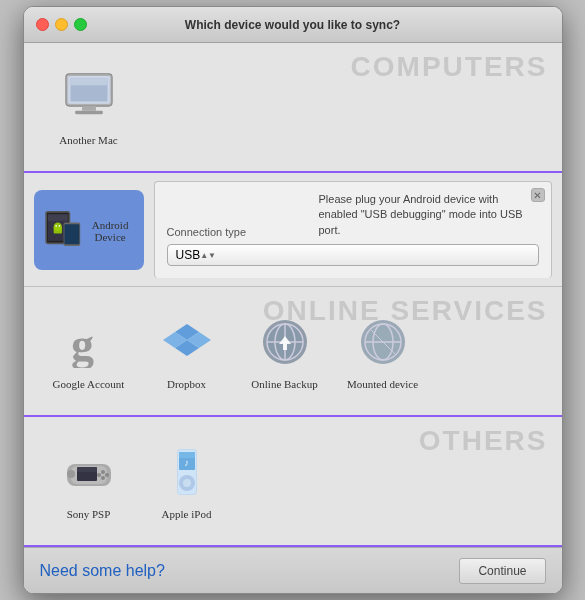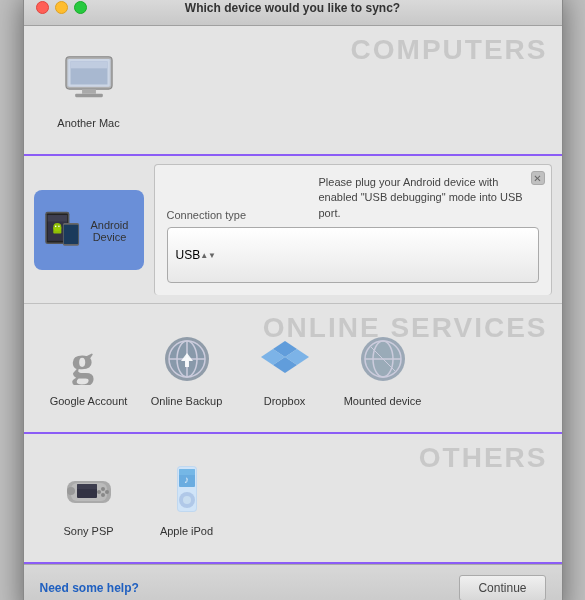--- a/index.html
+++ b/index.html
@@ -92,20 +92,21 @@
       display: flex;
       align-items: center;
       justify-content: center;
       margin-bottom: 4px;
     }
     .device-label {
       font-size: 11px;
       color: #333;
       text-align: center;
       margin-top: 2px;
+      font-family: Liberation Serif, serif;
     }
 
     
     .android-section {
       background: #e4e4e4;
       border-bottom: 1px solid #c0c0c0;
       display: flex;
       gap: 0;
       padding: 0;
     }
@@ -140,21 +141,21 @@
     .connection-title {
       font-size: 11px;
       color: #555;
       margin-bottom: 6px;
       margin-top: 32px;
     }
     .select-box {
       background: linear-gradient(to bottom, #fff, #e8e8e8);
       border: 1px solid #aaa;
       border-radius: 4px;
-      padding: 20px 8px;
+      padding: 3px 8px;
       font-size: 12px;
       display: flex;
       align-items: center;
       gap: 0;
       cursor: pointer;
       min-width: 80px;
     }
     .select-arrow {
       font-size: 8px;
       color: #666;
@@ -189,23 +190,23 @@
       background: linear-gradient(to bottom, #d8d8d8, #c8c8c8);
       border-top: 1px solid #aaa;
       height: 46px;
       display: flex;
       align-items: center;
       justify-content: space-between;
       padding: 0 16px;
     }
     .help-link {
       color: #2060c0;
-      font-size: 12px;
-      cursor: pointer;
-      font-weight: bold;
+      font-size: 16px;
+      cursor: pointer;
+      font-weight: normal;
       text-decoration: none;
     }
     .continue-btn {
       background: linear-gradient(to bottom, #f0f0f0, #d8d8d8);
       border: 1px solid #aaa;
       border-radius: 3px;
       padding: 5px 18px;
       font-size: 12px;
       color: #444;
       cursor: pointer;
@@ -299,46 +300,46 @@
           <div class="device-icon icon-google">
             <svg viewBox="0 0 52 52" xmlns="http://www.w3.org/2000/svg">
 
               <text x="8" y="44" font-size="46" fill="#999" font-family="Georgia, serif" font-weight="bold">g</text>
             </svg>
           </div>
           <span class="device-label">Google Account</span>
         </div>
 
         <div class="device-item">
+          <div class="device-icon icon-dropbox">
+            <svg viewBox="0 0 52 52" xmlns="http://www.w3.org/2000/svg">
+
+              <polygon points="26,8 14,16 26,24 14,32 26,40 38,32 26,24 38,16" fill="#4a90d9" opacity="0.85"></polygon>
+              <polygon points="14,16 2,24 14,32 26,24" fill="#6aaae8" opacity="0.85"></polygon>
+              <polygon points="38,16 50,24 38,32 26,24" fill="#6aaae8" opacity="0.85"></polygon>
+            </svg>
+          </div>
+          <span class="device-label">Dropbox</span>
+        </div>
+
+        <div class="device-item">
           <div class="device-icon icon-backup">
             <svg viewBox="0 0 52 52" xmlns="http://www.w3.org/2000/svg">
               <circle cx="26" cy="26" r="22" fill="#7a8a9a" opacity="0.8"></circle>
               <circle cx="26" cy="26" r="18" fill="#8899aa"></circle>
 
               <ellipse cx="26" cy="26" rx="10" ry="18" fill="none" stroke="#ccd" stroke-width="1.5"></ellipse>
               <line x1="8" y1="26" x2="44" y2="26" stroke="#ccd" stroke-width="1.5"></line>
               <line x1="26" y1="8" x2="26" y2="44" stroke="#ccd" stroke-width="1.5"></line>
               <ellipse cx="26" cy="26" rx="18" ry="18" fill="none" stroke="#ccd" stroke-width="1.5"></ellipse>
 
               <path d="M26 20 L20 28 L24 28 L24 34 L28 34 L28 28 L32 28 Z" fill="white" opacity="0.9"></path>
             </svg>
           </div>
           <span class="device-label">Online Backup</span>
-        </div>
-
-        <div class="device-item">
-          <div class="device-icon icon-dropbox">
-            <svg viewBox="0 0 52 52" xmlns="http://www.w3.org/2000/svg">
-
-              <polygon points="26,8 14,16 26,24 14,32 26,40 38,32 26,24 38,16" fill="#4a90d9" opacity="0.85"></polygon>
-              <polygon points="14,16 2,24 14,32 26,24" fill="#6aaae8" opacity="0.85"></polygon>
-              <polygon points="38,16 50,24 38,32 26,24" fill="#6aaae8" opacity="0.85"></polygon>
-            </svg>
-          </div>
-          <span class="device-label">Dropbox</span>
         </div>
 
         <div class="device-item">
           <div class="device-icon icon-mounted">
             <svg viewBox="0 0 52 52" xmlns="http://www.w3.org/2000/svg">
               <circle cx="26" cy="26" r="22" fill="#8899aa" opacity="0.8"></circle>
               <circle cx="26" cy="26" r="18" fill="#9aabb8"></circle>
 
               <ellipse cx="26" cy="26" rx="10" ry="18" fill="none" stroke="#ccd" stroke-width="1.5"></ellipse>
               <line x1="8" y1="26" x2="44" y2="26" stroke="#ccd" stroke-width="1.5"></line>

